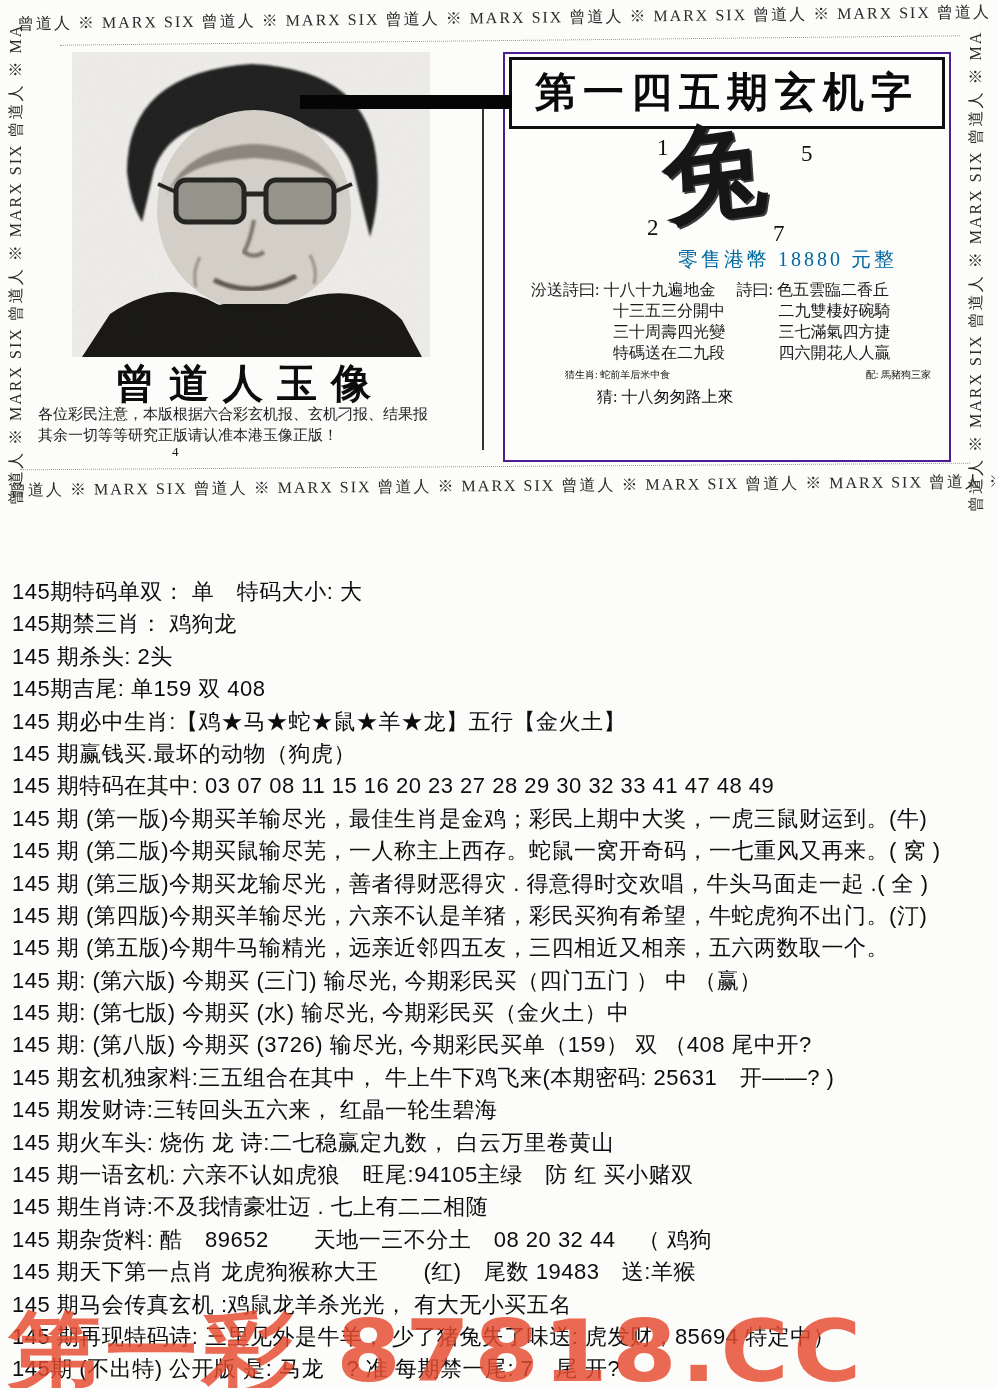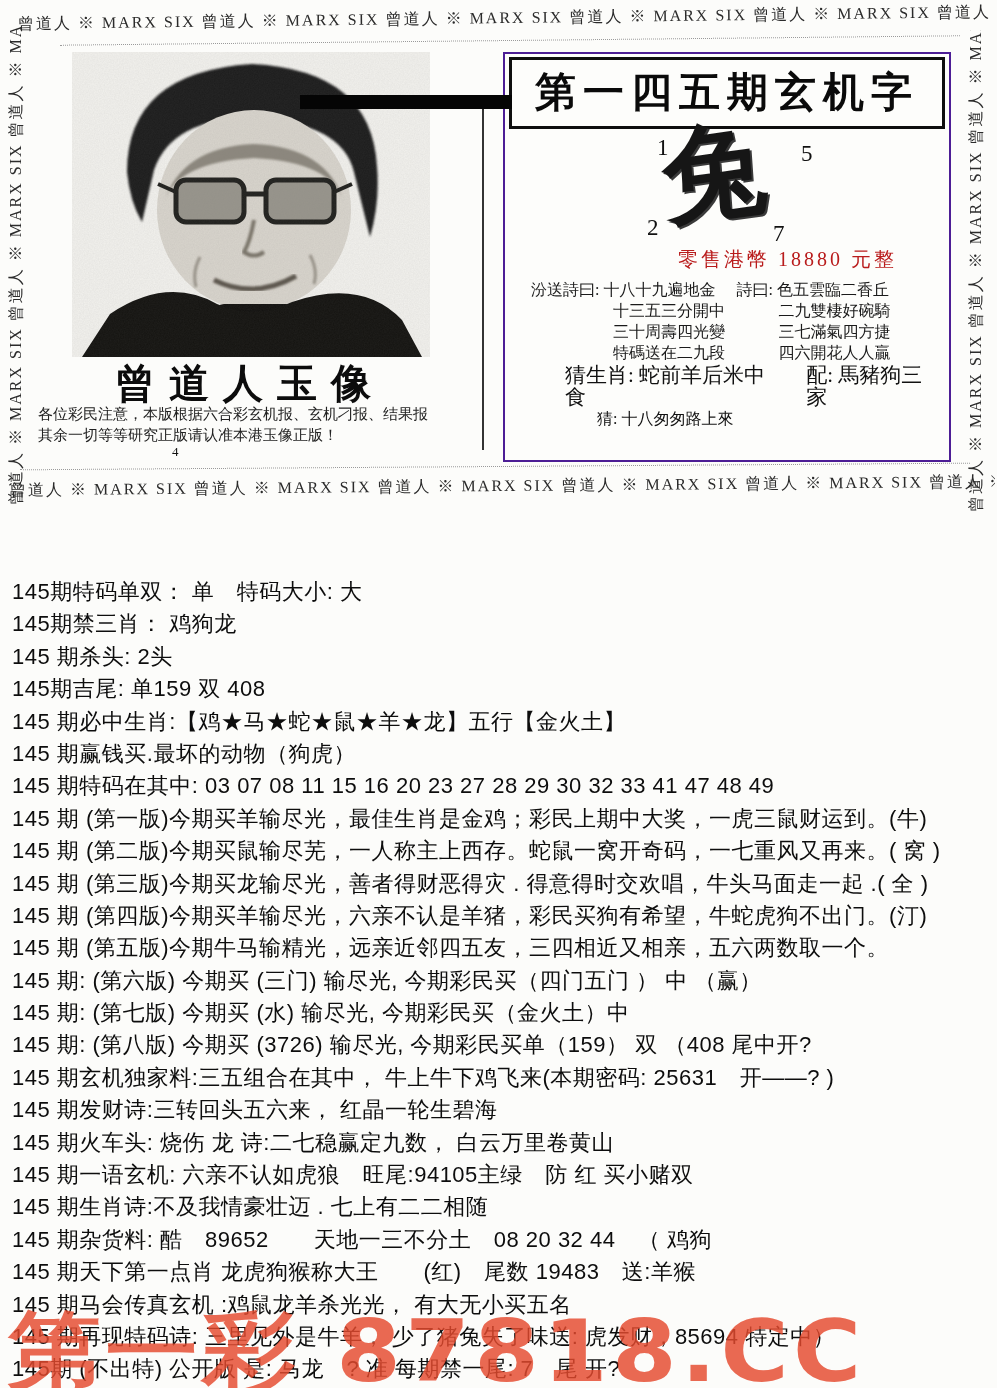--- a/index.html
+++ b/index.html
@@ -53,27 +53,27 @@
   #lucky-numbers-row{text-align:center;font-size:22px;letter-spacing:2px;line-height:30px;color:#0d0d0d;}
   #zodiac-block{position:relative;height:118px;}
   #zodiac-glyph{
     position:absolute;left:158px;top:-8px;font-size:104px;font-weight:bold;
     transform:rotate(-8deg) skewX(-4deg);color:#161616;text-shadow:2px 2px 0 #3a3a3a;
     font-family:"Liberation Serif",serif;line-height:1;
   }
   .corner-num{position:absolute;font-size:23px;color:#111;font-family:"Liberation Serif",serif;}
   #num-tl{left:152px;top:6px;}  #num-tr{left:296px;top:12px;}
   #num-bl{left:142px;top:86px;} #num-br{left:268px;top:92px;}
-  #price-row{text-align:right;padding-right:52px;font-size:20px;letter-spacing:3px;line-height:24px;color:#b91c1c;}
+  #price-row{text-align:right;padding-right:52px;font-size:20px;letter-spacing:3px;line-height:24px;color:#0369a1;}
   #poems{display:flex;padding:8px 22px 0 26px;font-size:16px;line-height:21px;color:#1a1a1a;}
   #poem-left{flex:1.08;}
   #poem-right{flex:1;}
   .poem-indent-l{padding-left:82px;}
   .poem-indent-r{padding-left:42px;}
-  #poem-bottom{display:flex;justify-content:space-between;padding:1px 18px 0 60px;font-size:21px;line-height:22px;gap:40px;}
+  #poem-bottom{display:flex;justify-content:space-between;padding:1px 18px 0 60px;font-size:10px;line-height:22px;gap:40px;}
   #guess-row{padding-left:92px;font-size:16px;line-height:22px;}
 
   
   #body-lines{position:absolute;left:12px;top:544px;width:985px;margin-top:32px;}
   .bline{
     white-space:nowrap;overflow:hidden;height:32.4px;line-height:32.4px;
     font-size:22px;font-weight:500;color:#0d0d0d;letter-spacing:0.5px;
   }
   
   #watermark{

